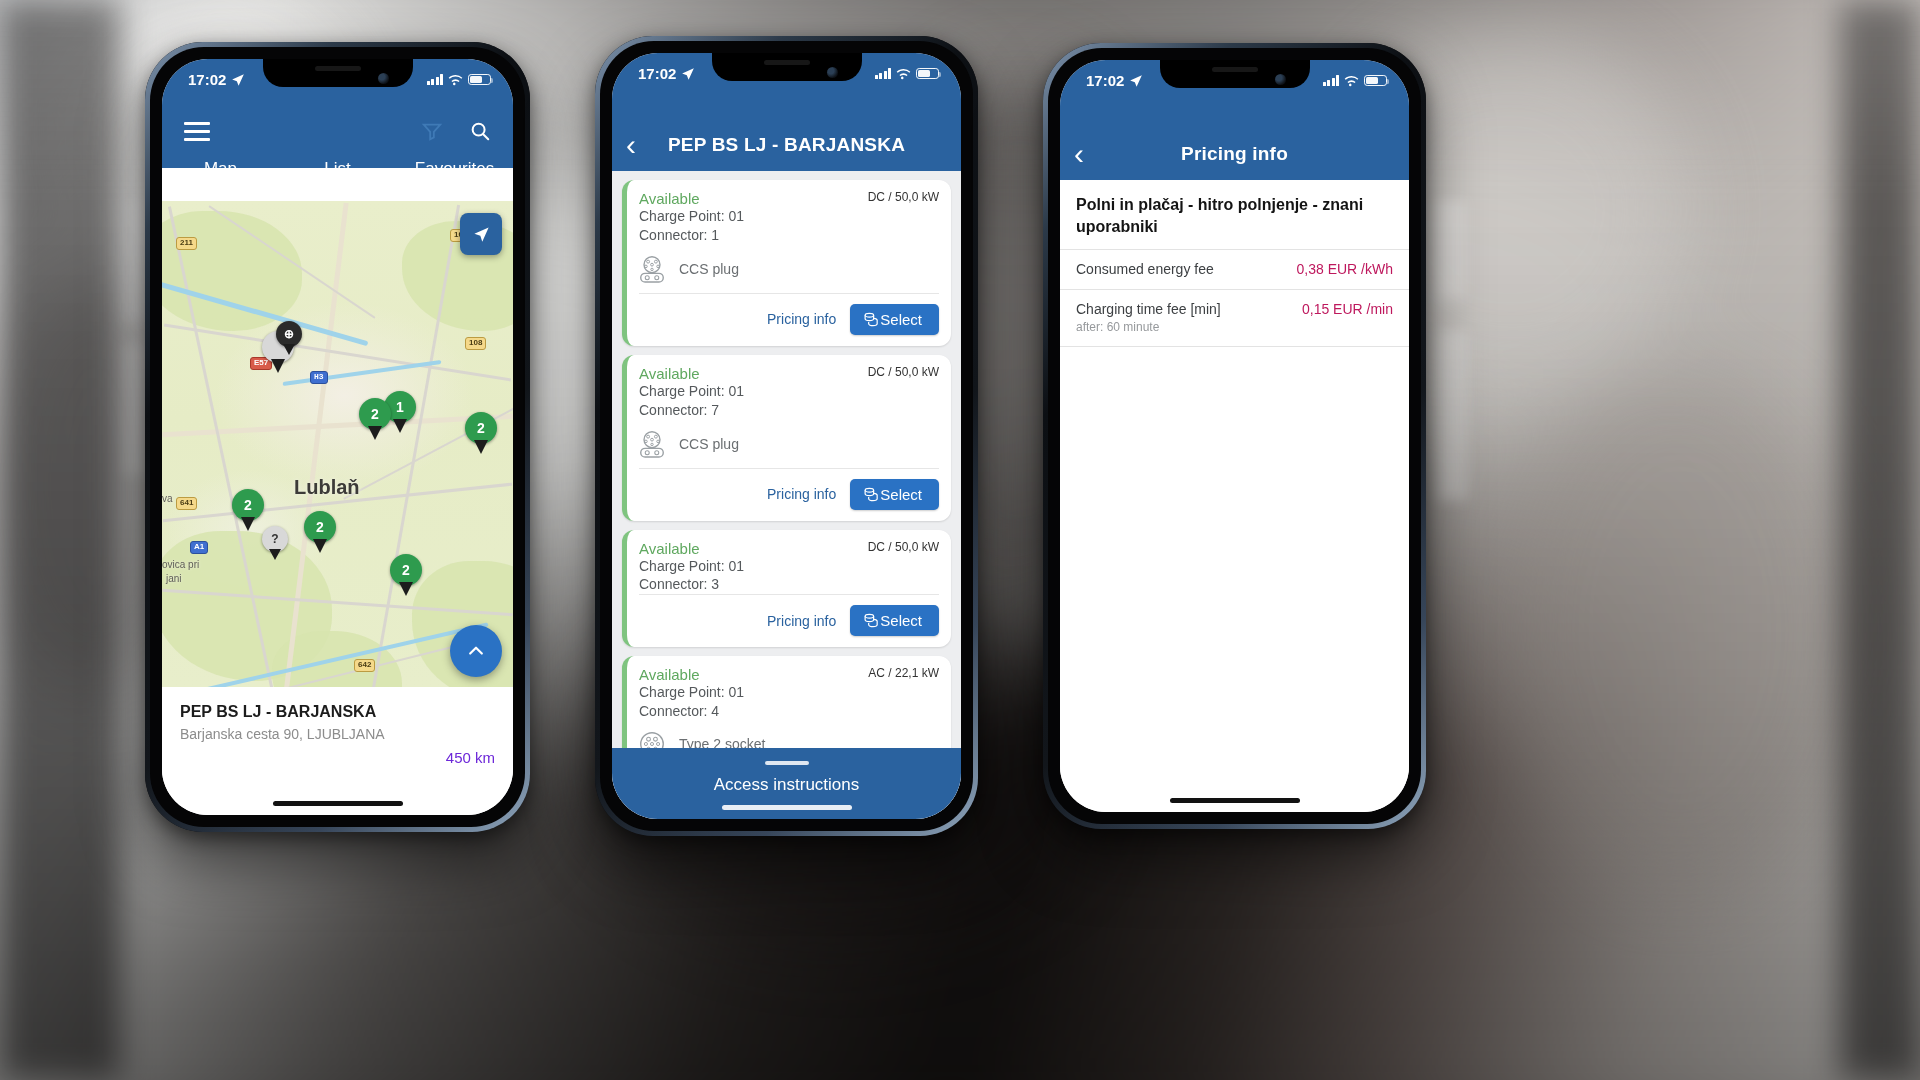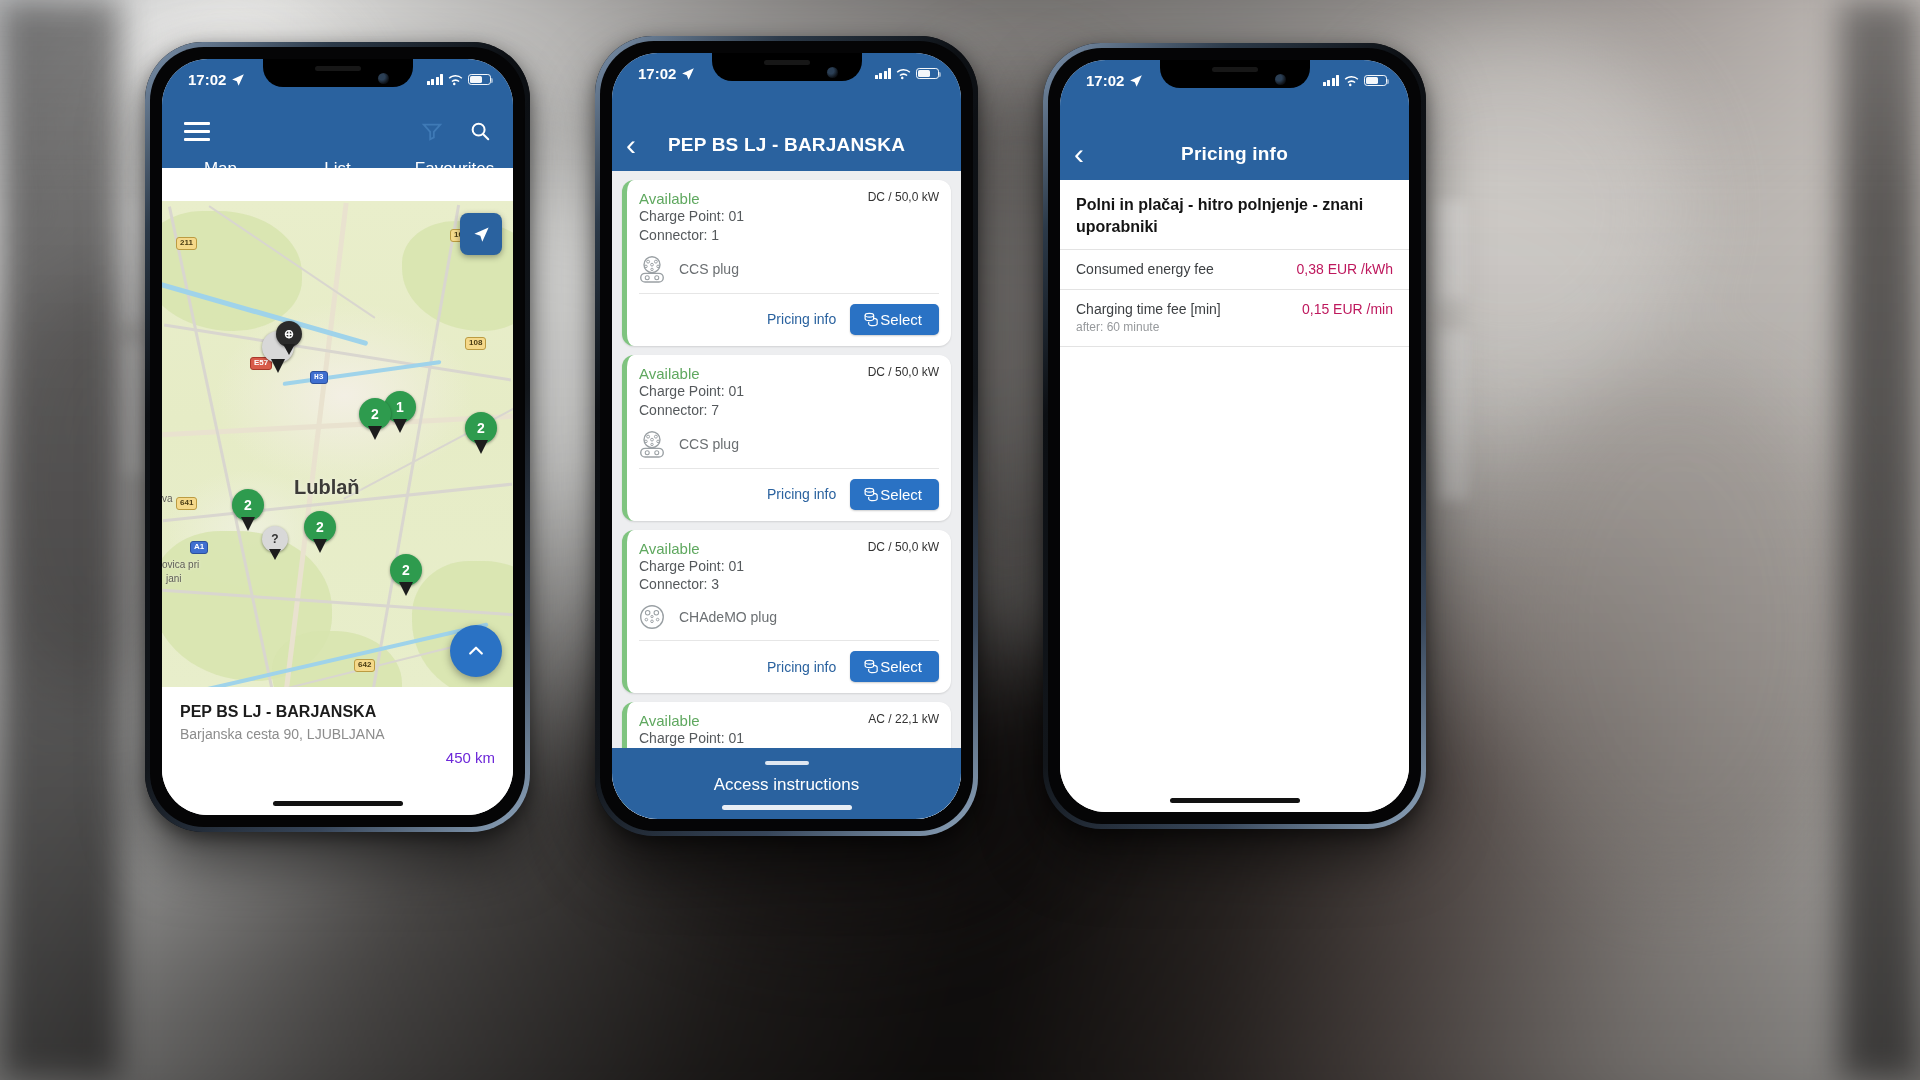--- a/index.html
+++ b/index.html
@@ -548,32 +548,20 @@
 
       <div class="cpcard">
         <div class="cp-top">
           <div>
             <div class="cp-status">Available</div>
             <div class="cp-line">Charge Point: 01</div>
             <div class="cp-line">Connector: 3</div>
           </div>
           <div class="cp-power">DC / 50,0 kW</div>
         </div>
-        <div class="cp-conn">
-          <svg width="26" height="26" viewBox="0 0 30 30">
-            <circle cx="15" cy="15" r="13" fill="none" stroke="#9aa0a4" stroke-width="1.6"></circle>
-            <circle cx="10" cy="10" r="2.6" fill="none" stroke="#9aa0a4" stroke-width="1.2"></circle>
-            <circle cx="20" cy="10" r="2.6" fill="none" stroke="#9aa0a4" stroke-width="1.2"></circle>
-            <circle cx="8.5" cy="18" r="1.5" fill="none" stroke="#9aa0a4" stroke-width="1.1"></circle>
-            <circle cx="15" cy="20" r="1.5" fill="none" stroke="#9aa0a4" stroke-width="1.1"></circle>
-            <circle cx="21.5" cy="18" r="1.5" fill="none" stroke="#9aa0a4" stroke-width="1.1"></circle>
-            <circle cx="15" cy="14.5" r="1.3" fill="none" stroke="#9aa0a4" stroke-width="1.1"></circle>
-          </svg>
-          <span class="ctext">CHAdeMO plug</span>
-        </div>
         <div class="cp-actions">
           <span class="link">Pricing info</span>
           <span class="btn-select">
             <svg width="17" height="17" viewBox="0 0 24 24">
               <ellipse cx="9" cy="6" rx="6" ry="2.6" fill="none" stroke="#fff" stroke-width="1.7"></ellipse>
               <path d="M3 6v5c0 1.4 2.7 2.6 6 2.6s6-1.2 6-2.6V6" fill="none" stroke="#fff" stroke-width="1.7"></path>
               <path d="M15 10.5c2.9.3 5 1.4 5 2.6v5c0 1.4-2.7 2.6-6 2.6s-6-1.2-6-2.6v-2.5" fill="none" stroke="#fff" stroke-width="1.7"></path>
             </svg>
             <span>Select</span>
           </span>

